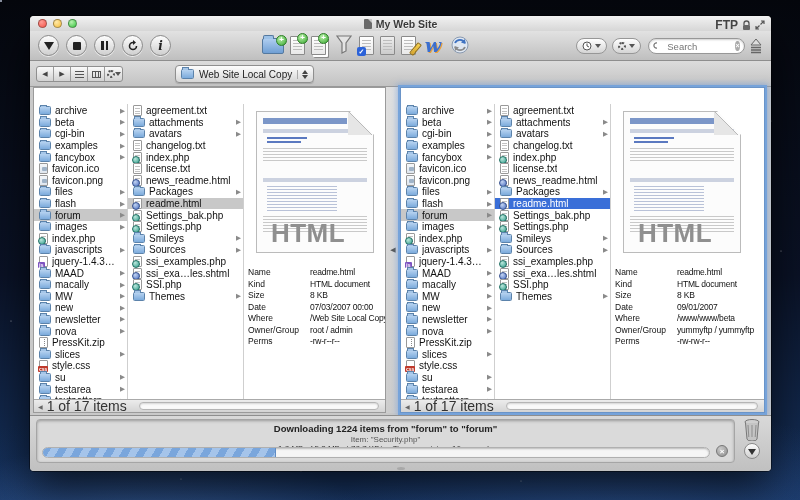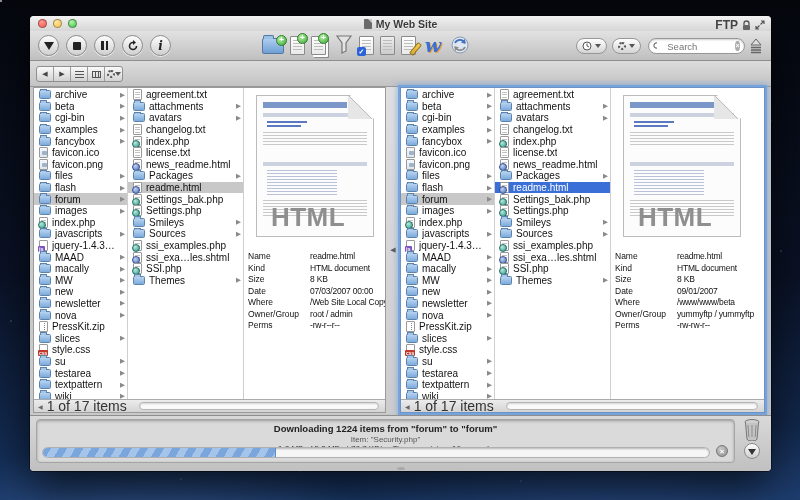--- a/index.html
+++ b/index.html
@@ -89,21 +89,21 @@
   .stepper b { width:0; height:0; border-left:3px solid transparent; border-right:3px solid transparent; }
   .stepper .up { border-bottom:4px solid #444; } .stepper .dn { border-top:4px solid #444; }
   .play-btn { position:absolute; right:7px; top:5px; width:16px; height:16px; border-radius:50%;
     border:1px solid #8a8a8a; background:linear-gradient(#fdfdfd,#cfcfcf); display:flex; align-items:center; justify-content:center; }
   .play-btn::after { content:""; width:0; height:0; border-left:6px solid #333; border-top:4px solid transparent; border-bottom:4px solid transparent; margin-left:1px; }
   
   .browser { position:absolute; left:0; top:71px; right:0; height:326px; }
   .pane { position:absolute; top:0; height:326px; background:#fff; border:1px solid #9a9a9a; }
   .pane.remote { box-shadow:0 0 0 2px #76a3da, 0 0 6px 3px rgba(100,150,220,.55); border-color:#6a94c8; }
   .cols { position:absolute; left:0; right:0; top:0; bottom:13px; display:flex; overflow:hidden; }
-  .col { height:100%; overflow:hidden; border-right:1px solid #cfcfcf; padding-top:1px; }
+  .col { height:100%; overflow:hidden; border-right:1px solid #cfcfcf; padding-top:1px;margin-top:16px; }
   .row { display:flex; align-items:center; height:11.6px; padding:0 2px 0 5px; gap:4px; font-size:10px; color:#111; white-space:nowrap; }
   .row .lbl { overflow:hidden; text-overflow:ellipsis; }
   .row.sel-gray { background:#c8c8c8; }
   .row.sel-blue { background:#3a6fd8; color:#fff; }
   .chev { margin-left:auto; font-size:6.5px; color:#8a8a8a; }
   .chev::after { content:"\25b6"; }
   .sel-blue .chev { color:#fff; }
   .fic { flex:none; position:relative; }
   .ic-folder { width:12px; height:9px; background:linear-gradient(#b6d2f0,#7cabdc); border:1px solid #5c83ab; border-radius:1.5px; position:relative; top:0; }
   .ic-folder::before { content:""; position:absolute; top:-2.5px; left:0; width:5px; height:1.5px; background:#a6c6e8; border:1px solid #5c83ab; border-bottom:none; }
@@ -283,20 +283,28 @@
             <span class="vl"></span>
           </span>
         <span class="cell">
             <span class="vc"></span>
           </span>
         <span class="cell">
             <span class="gear-dot"></span>
             <span class="caret"></span>
           </span>
       </div>
+      <div class="popup" style="left:145px">
+        <span class="mini-folder"></span>
+        <span class="plabel">Web Site Local Copy</span>
+        <span class="stepper">
+            <b class="up"></b>
+            <b class="dn"></b>
+          </span>
+      </div>
     </div>
   </div>
 
   <div class="browser">
 
     <div class="pane" style="left:3px;width:353px">
       <div class="cols">
         <div class="col" style="width:94px">
 
         <div class="row">

